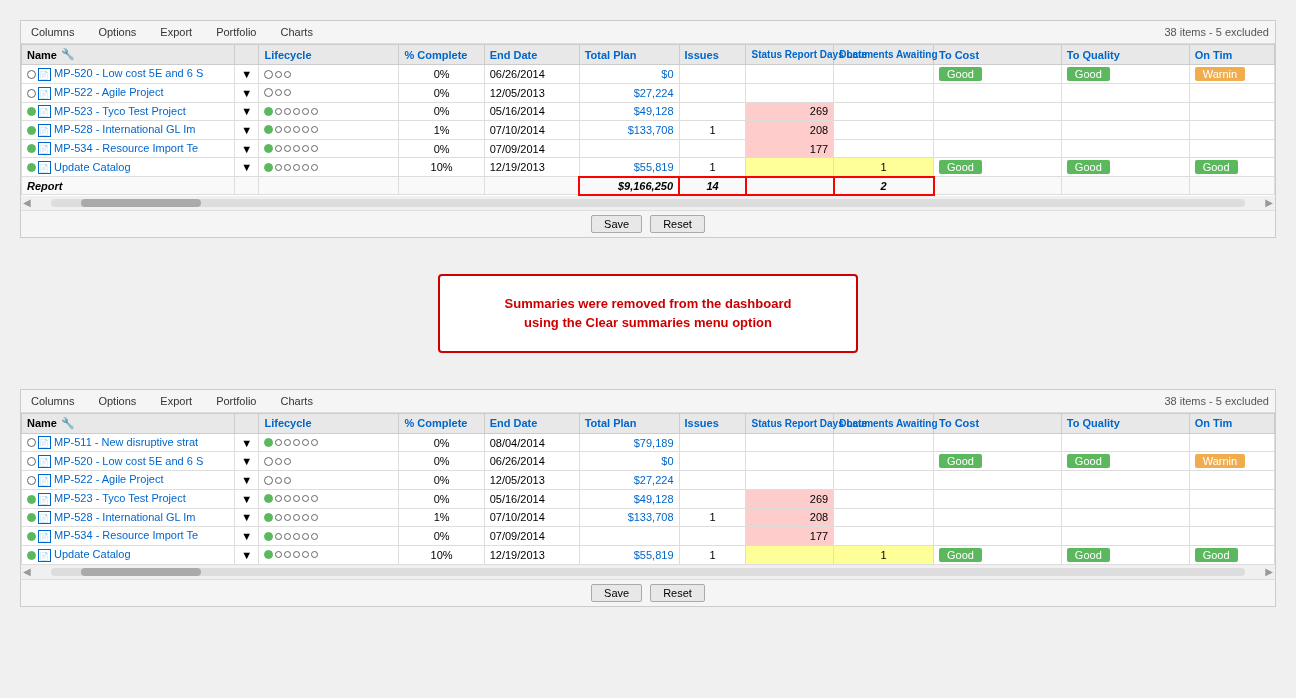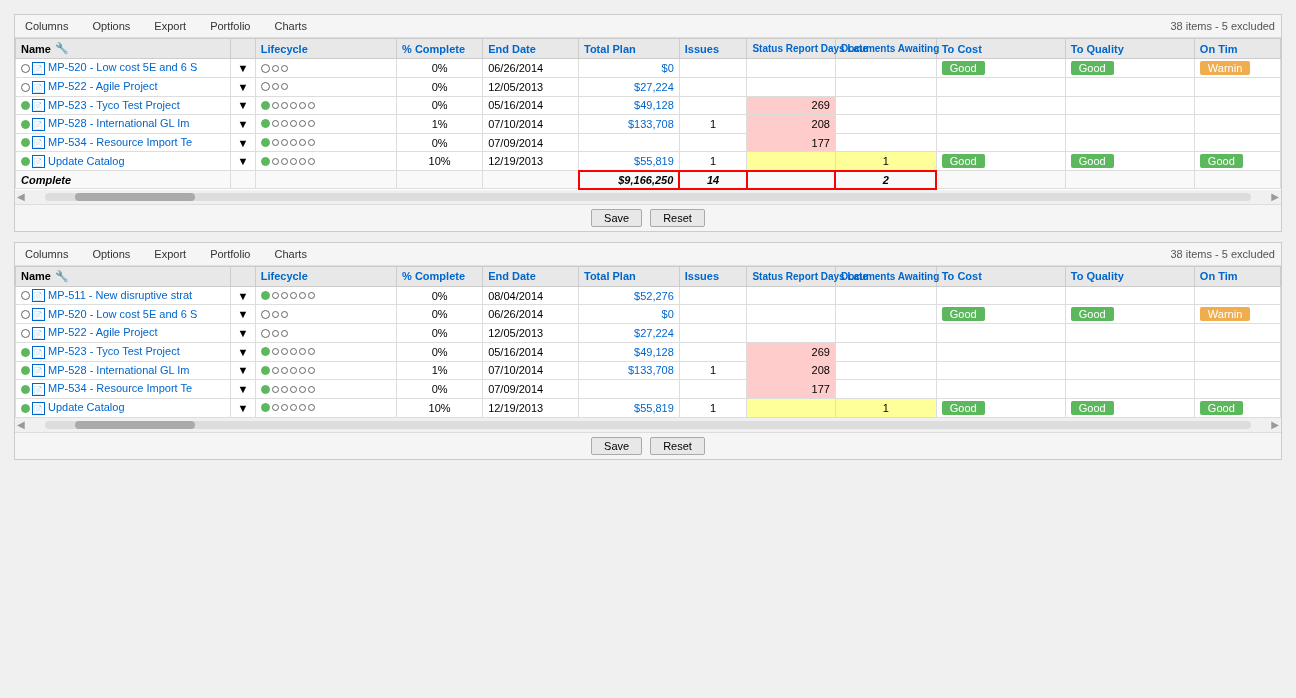--- a/index.html
+++ b/index.html
@@ -1,18 +1,18 @@
 <!DOCTYPE html>
 <html><head>
   <meta charset="utf-8">
   <style>
     * { box-sizing: border-box; margin: 0; padding: 0; }
     body { font-family: Arial, sans-serif; font-size: 11px; background: #f0f0f0; }
 
-    .panel { background: #fff; border: 1px solid #ccc; margin: 10px; }
+    .panel { background: #fff; border: 1px solid #ccc; margin: 16px; }
     .menubar { display: flex; align-items: center; padding: 3px 6px; background: #f5f5f5; border-bottom: 1px solid #ddd; justify-content: space-between; }
     .menubar-left { display: flex; gap: 16px; }
     .menu-item { cursor: pointer; color: #333; font-size: 11px; padding: 2px 4px; }
 
     .grid-table { width: 100%; border-collapse: collapse; font-size: 11px; }
     .grid-table th { background: #e8e8e8; border: 1px solid #ccc; padding: 3px 5px; text-align: left; font-weight: bold; white-space: nowrap; }
     .grid-table th.blue-header { color: #0066cc; }
     .grid-table td { border: 1px solid #ddd; padding: 2px 5px; white-space: nowrap; overflow: hidden; max-width: 200px; }
 
     .link-blue { color: #0066cc; text-decoration: none; cursor: pointer; }
@@ -214,21 +214,21 @@
               <td>12/19/2013</td>
               <td style="text-align:right;color:#0066cc;">$55,819</td>
               <td style="text-align:center;">1</td>
               <td style="text-align:right;background:#ffff99;"></td>
               <td style="text-align:center;background:#ffff99;">1</td>
               <td><span class="good-badge">Good</span></td>
               <td><span class="good-badge">Good</span></td>
               <td><span class="good-badge">Good</span></td>
             </tr>
             <tr class="overall-row">
-              <td style="font-style:italic;font-weight:bold;">Complete</td>
+              <td style="font-style:italic;font-weight:bold;">Report</td>
               <td></td>
               <td></td>
               <td></td>
               <td></td>
               <td style="text-align:right;border:2px solid red;font-weight:bold;">$9,166,250</td>
               <td style="text-align:center;border:2px solid red;font-weight:bold;">14</td>
               <td style="border:2px solid red;"></td>
               <td style="text-align:center;border:2px solid red;font-weight:bold;">2</td>
               <td></td>
               <td></td>
@@ -245,20 +245,26 @@
         </div>
       <span style="font-size:10px;color:#999;">▶</span>
     </div>
 
     <div class="btn-row">
       <button class="btn">Save</button>
       <button class="btn">Reset</button>
     </div>
   </div>
 
+  <div style="display:flex; justify-content:center; padding:10px 0;">
+    <div class="message-box">
+      <div>Summaries were removed from the dashboard</div>
+      <div>using the Clear summaries menu option</div>
+    </div>
+  </div>
 
   <div class="panel">
 
     <div class="menubar">
       <div class="menubar-left">
         <span class="menu-item">Columns</span>
         <span class="menu-item">Options</span>
         <span class="menu-item">Export</span>
         <span class="menu-item">Portfolio</span>
         <span class="menu-item">Charts</span>
@@ -312,21 +318,21 @@
                   <span style="display:inline-block;width:9px;height:9px;border-radius:50%;background:#5cb85c;border:1px solid #5cb85c;"></span>
                   <span style="display:inline-block;width:7px;height:7px;border-radius:50%;border:1px solid #666;"></span>
                   <span style="display:inline-block;width:7px;height:7px;border-radius:50%;border:1px solid #666;"></span>
                   <span style="display:inline-block;width:7px;height:7px;border-radius:50%;border:1px solid #666;"></span>
                   <span style="display:inline-block;width:7px;height:7px;border-radius:50%;border:1px solid #666;"></span>
                   <span style="display:inline-block;width:7px;height:7px;border-radius:50%;border:1px solid #666;"></span>
                 </div>
               </td>
               <td style="text-align:center;">0%</td>
               <td>08/04/2014</td>
-              <td style="text-align:right;color:#0066cc;">$52,276</td>
+              <td style="text-align:right;color:#0066cc;">$79,189</td>
               <td style="text-align:center;"></td>
               <td style="text-align:right;background:;"></td>
               <td style="text-align:center;"></td>
               <td></td>
               <td></td>
               <td></td>
             </tr>
             <tr>
               <td style="overflow:hidden;text-overflow:ellipsis;white-space:nowrap;"><span style="display:inline-block;width:9px;height:9px;border-radius:50%;border:1px solid #666;background:transparent;vertical-align:middle;"></span><span style="display:inline-block;width:13px;height:13px;background:#fff;border:1px solid #0066cc;margin-left:2px;vertical-align:middle;font-size:8px;line-height:13px;text-align:center;">📄</span> <a class="link-blue" href="#">MP-520 - Low cost 5E and 6 S</a></td>
               <td style="text-align:center;padding:2px;">▼</td>

